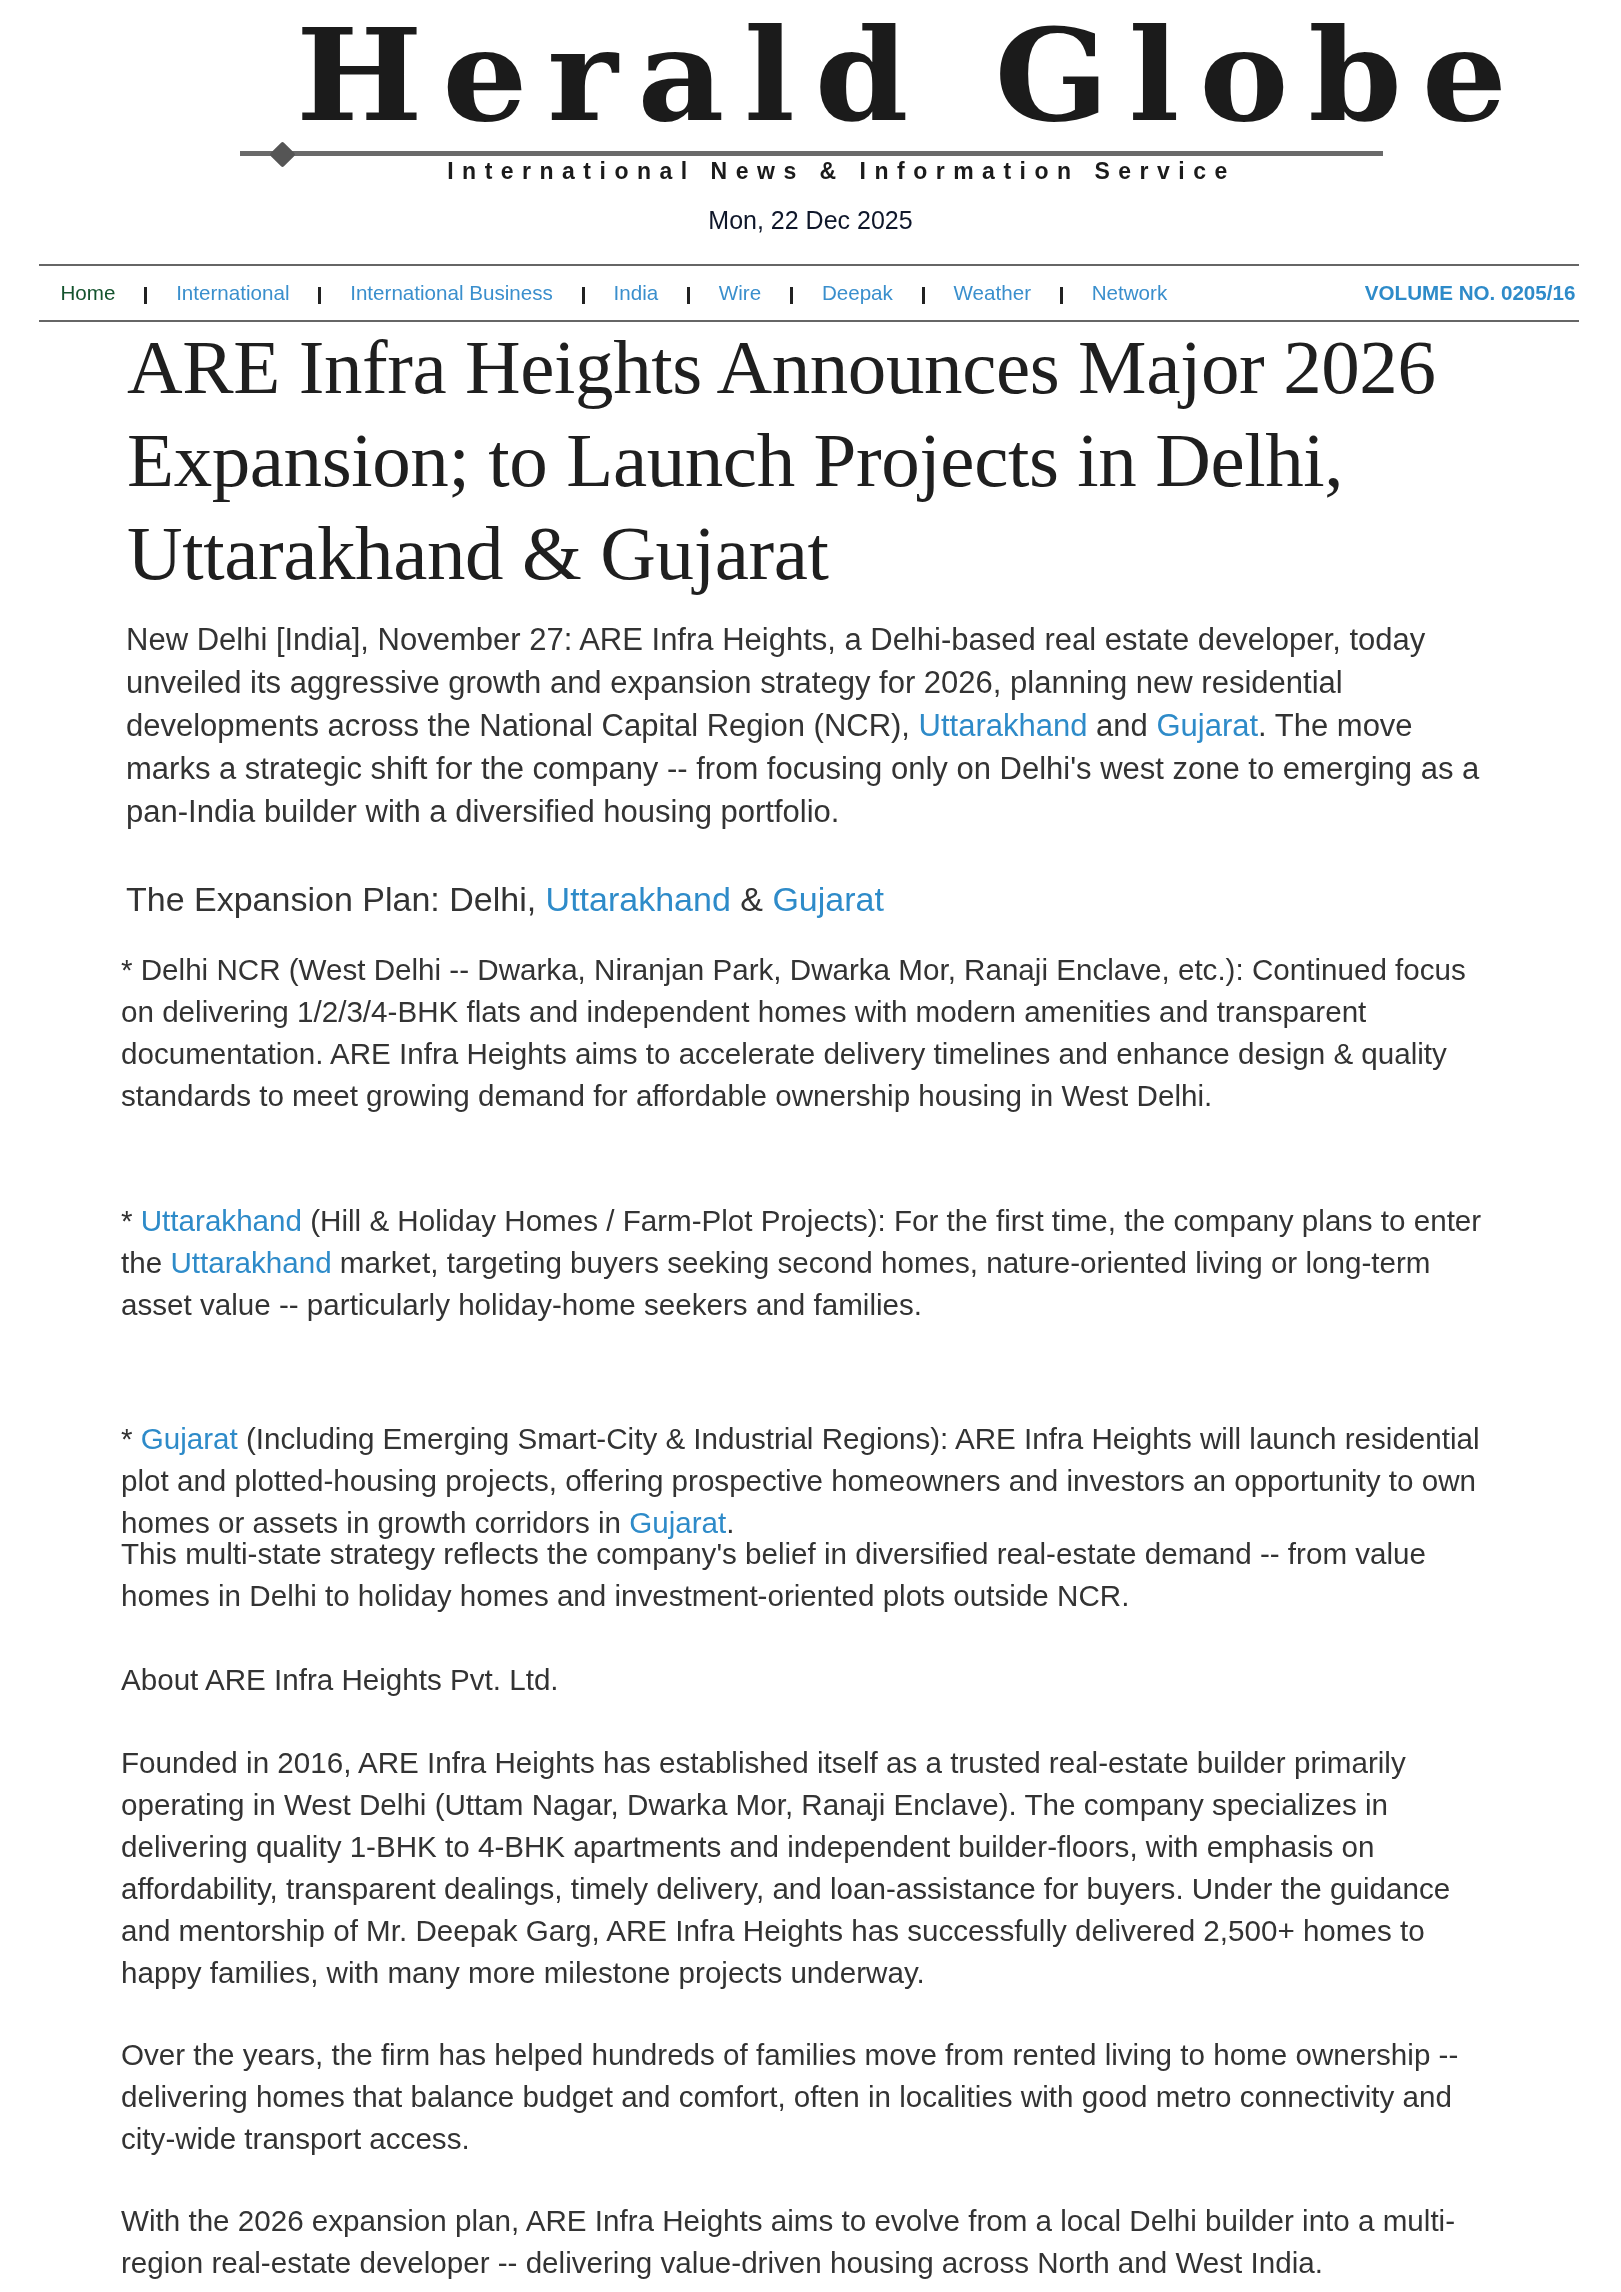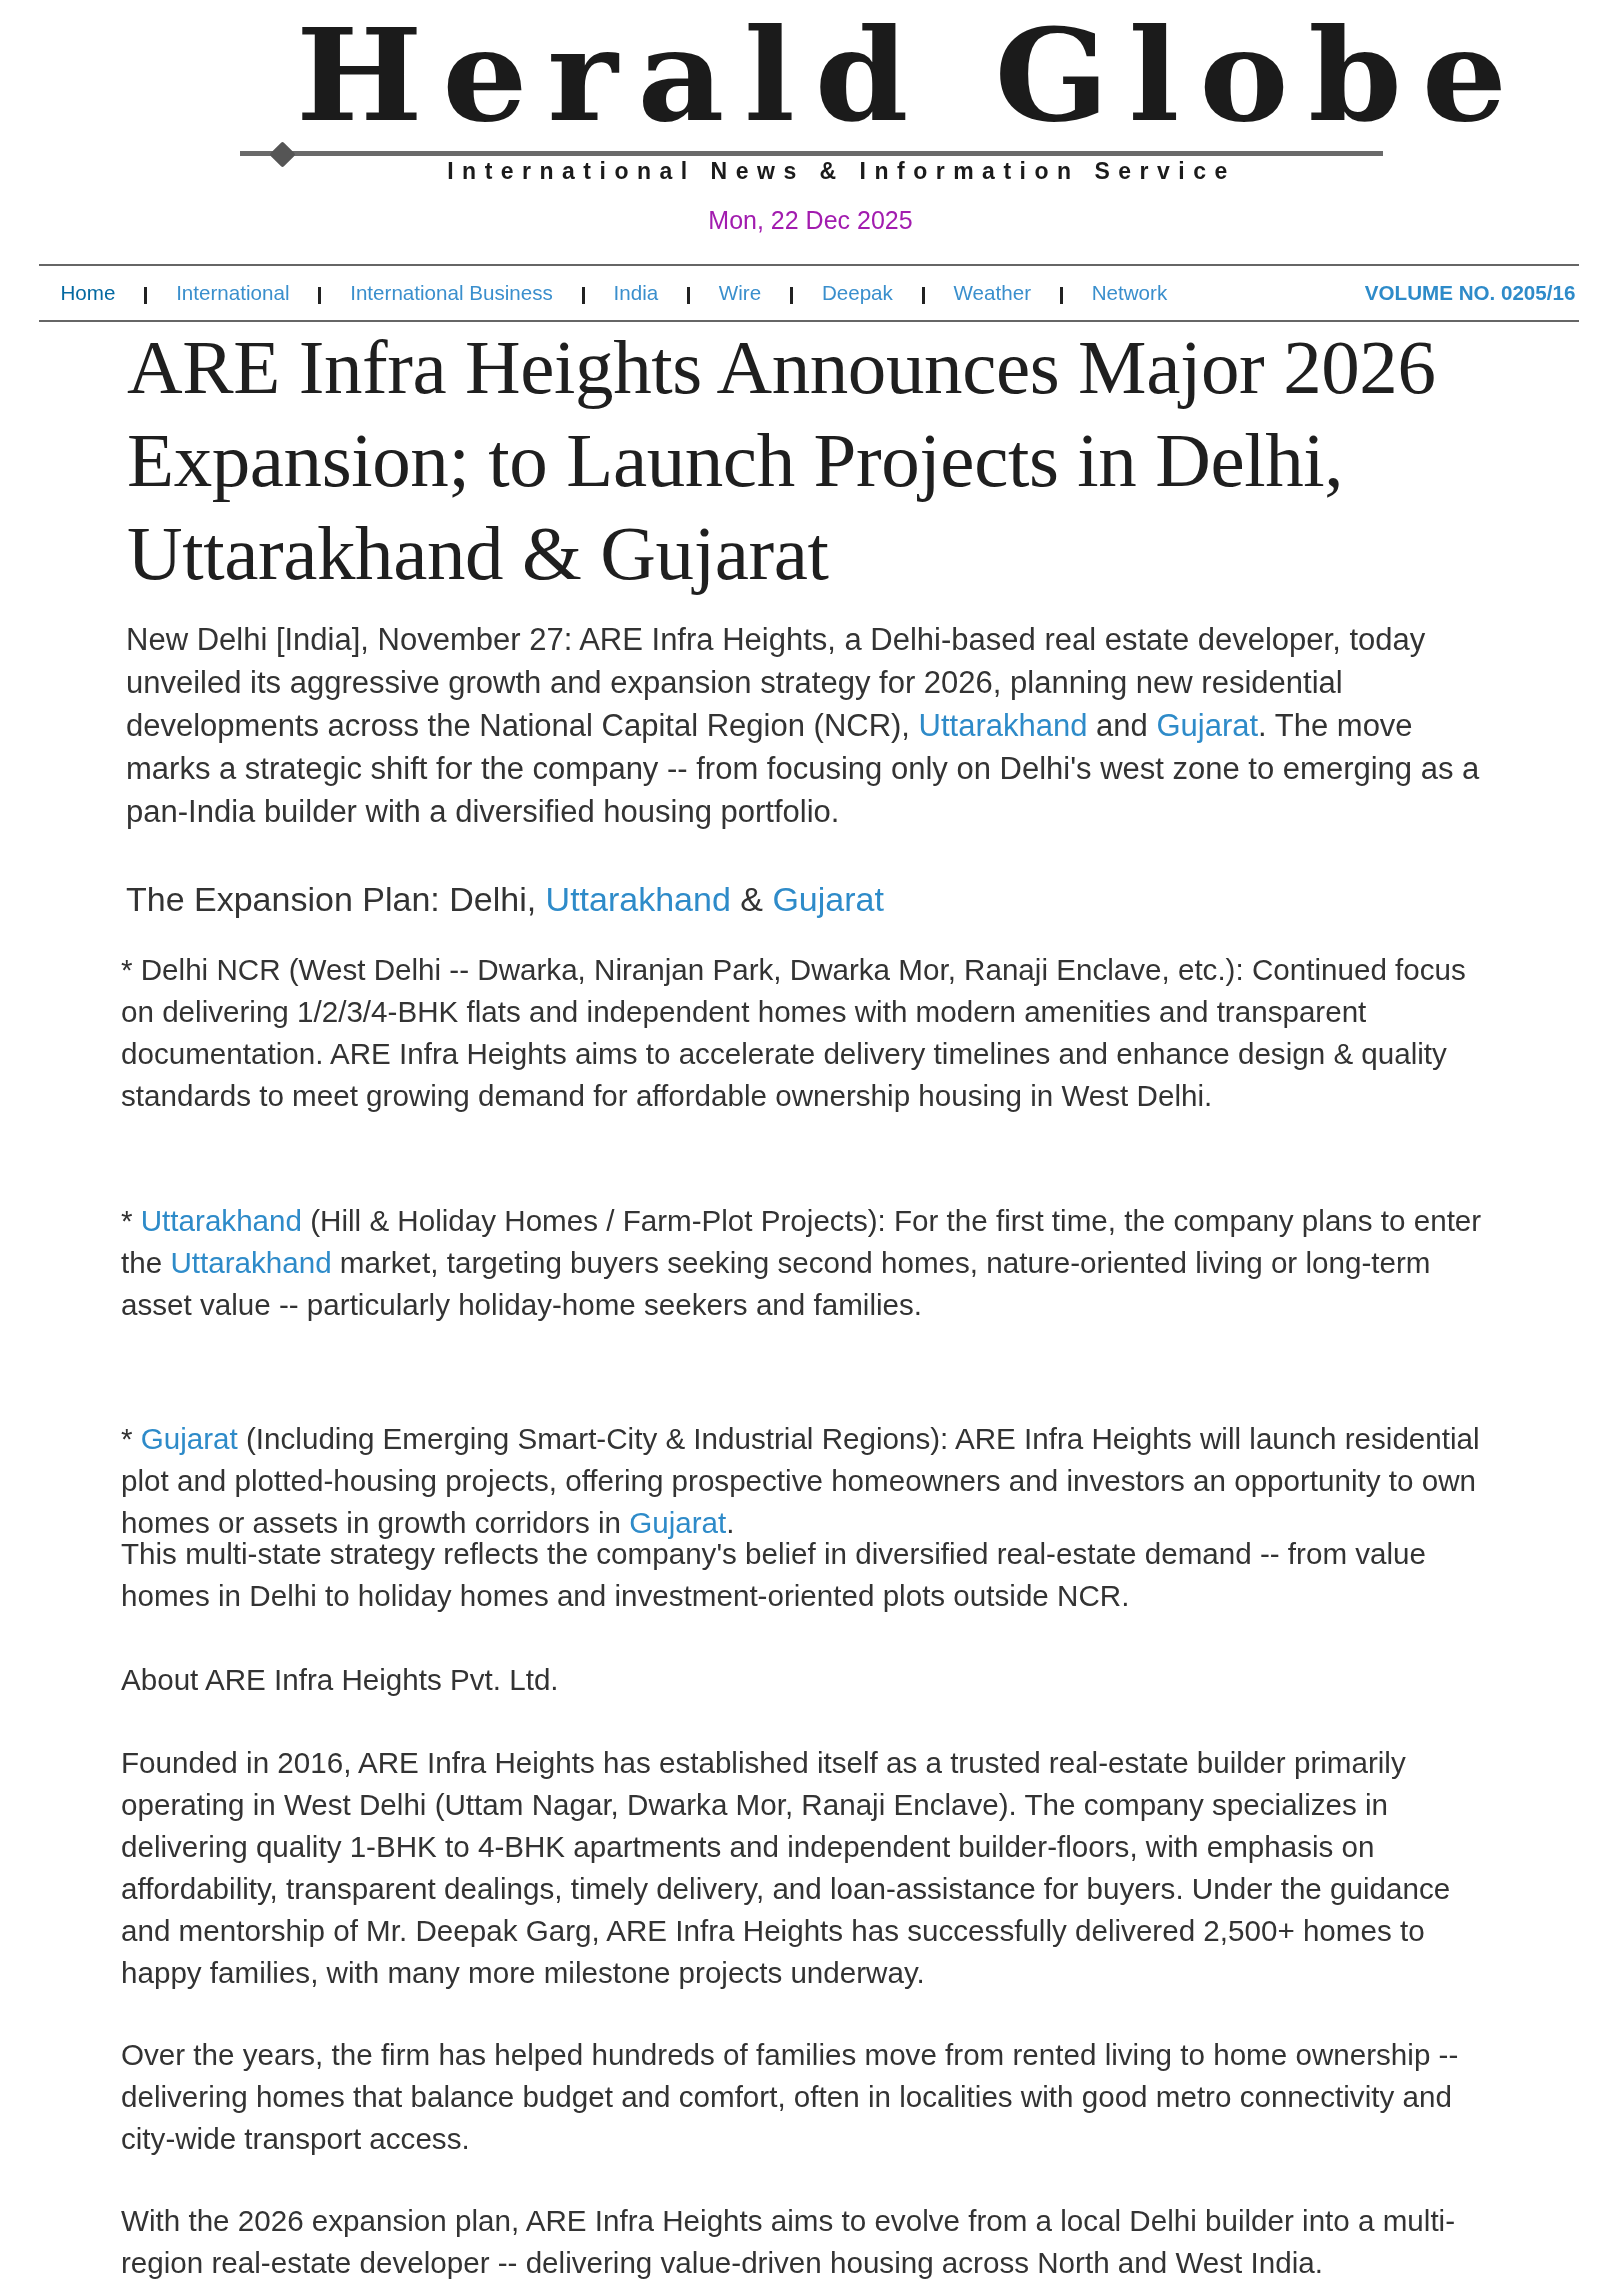--- a/index.html
+++ b/index.html
@@ -8,27 +8,27 @@
   
   .masthead { position: absolute; left: 0; top: 0; width: 1621px; height: 251px; }
   .logo { position: absolute; left: 296px; top: -5.4px; width: 1057px; text-align: center;
           font-family: "DejaVu Serif", "Liberation Serif", serif; font-weight: bold; font-size: 134px;
           letter-spacing: 19.7px; color: #1b1b1b; line-height: 161px; transform: scaleY(0.95); white-space: nowrap; }
   .logo-rule { position: absolute; left: 240px; top: 151px; width: 1143px; height: 4.5px; background: #6a6a6a; }
   .logo-diamond { position: absolute; left: 270px; top: 142px; width: 25px; height: 25px; background: #555; transform: rotate(45deg) scale(0.75, 0.75); border-radius: 2.7px; }
   .tagline { position: absolute; left: 358px; top: 158px; width: 967px; text-align: center;
              font-family: "Liberation Sans", sans-serif; font-weight: bold; font-size: 23px;
              letter-spacing: 8.5px; color: #1b1b1b; white-space: nowrap; }
-  .dateline { position: absolute; left: 0; top: 206px; width: 1621px; text-align: center; font-size: 25px; color: #a21caf; }
+  .dateline { position: absolute; left: 0; top: 206px; width: 1621px; text-align: center; font-size: 25px; color: #0f172a; }
 
   
   .nav { position: absolute; left: 39px; top: 264px; width: 1540px; height: 58px; border-top: 2.7px solid #666; border-bottom: 2.7px solid #666; box-sizing: border-box; }
   .nav-items { position: absolute; left: 21.5px; top: 0; height: 53px; display: flex; align-items: center; }
   .nav-item { font-size: 20.6px; color: #3a8fcd; text-decoration: none; cursor: pointer; white-space: nowrap; }
-  .nav-item.home { color: #0369a1; }
+  .nav-item.home { color: #14532d; }
   .nav-sep { display: inline-block; width: 2.7px; height: 17px; background: #222; margin: 5.4px 29px 0 29px; }
   .volume { position: absolute; right: 3.6px; top: 0; height: 53px; line-height: 53px; font-size: 20.6px; font-weight: bold; color: #2e8bc9; white-space: nowrap; }
 
   
   .headline { position: absolute; left: 127px; top: 321px; width: 1397px; margin: 0;
               font-family: "Liberation Serif", "DejaVu Serif", serif; font-weight: normal; font-size: 77px; line-height: 93px; color: #1f1f1f; letter-spacing: -0.4px; }
 
   
   .lead { position: absolute; left: 126px; top: 618px; width: 1379px; font-size: 31px; line-height: 43px; color: #333; margin: 0; }
   .subhead { position: absolute; left: 126px; top: 878px; width: 1379px; font-size: 34px; line-height: 43px; color: #333; margin: 0; }

